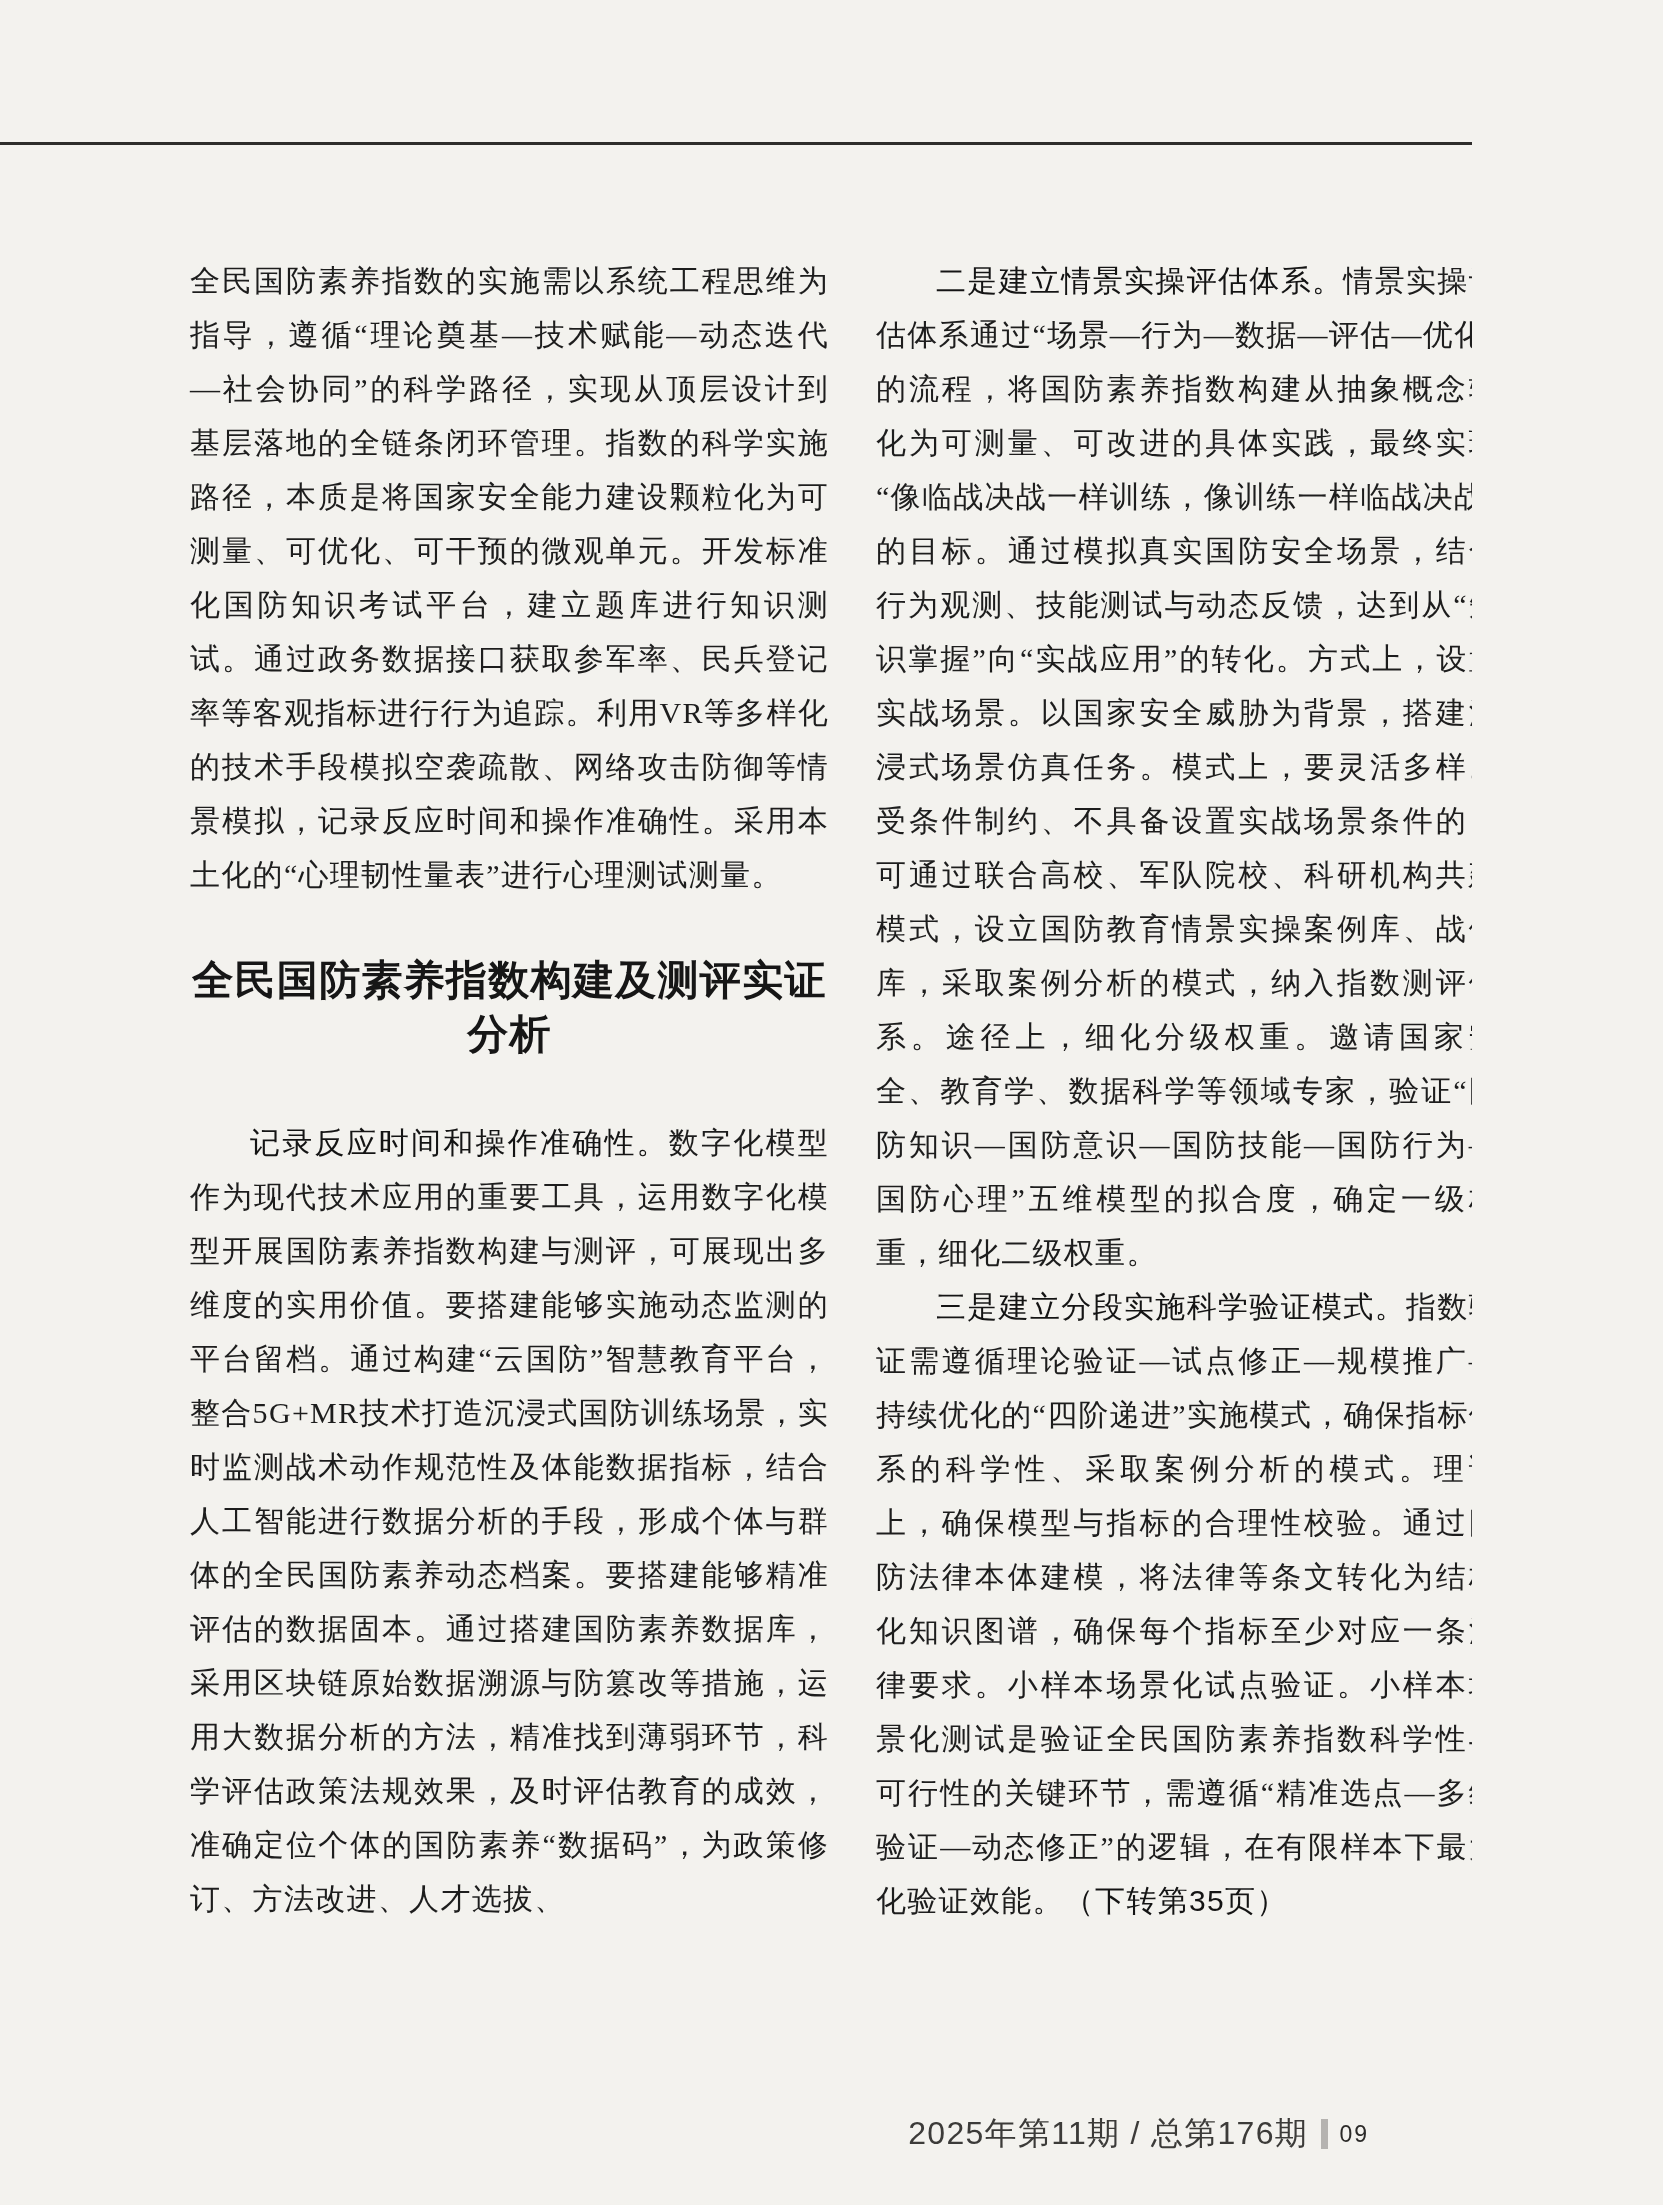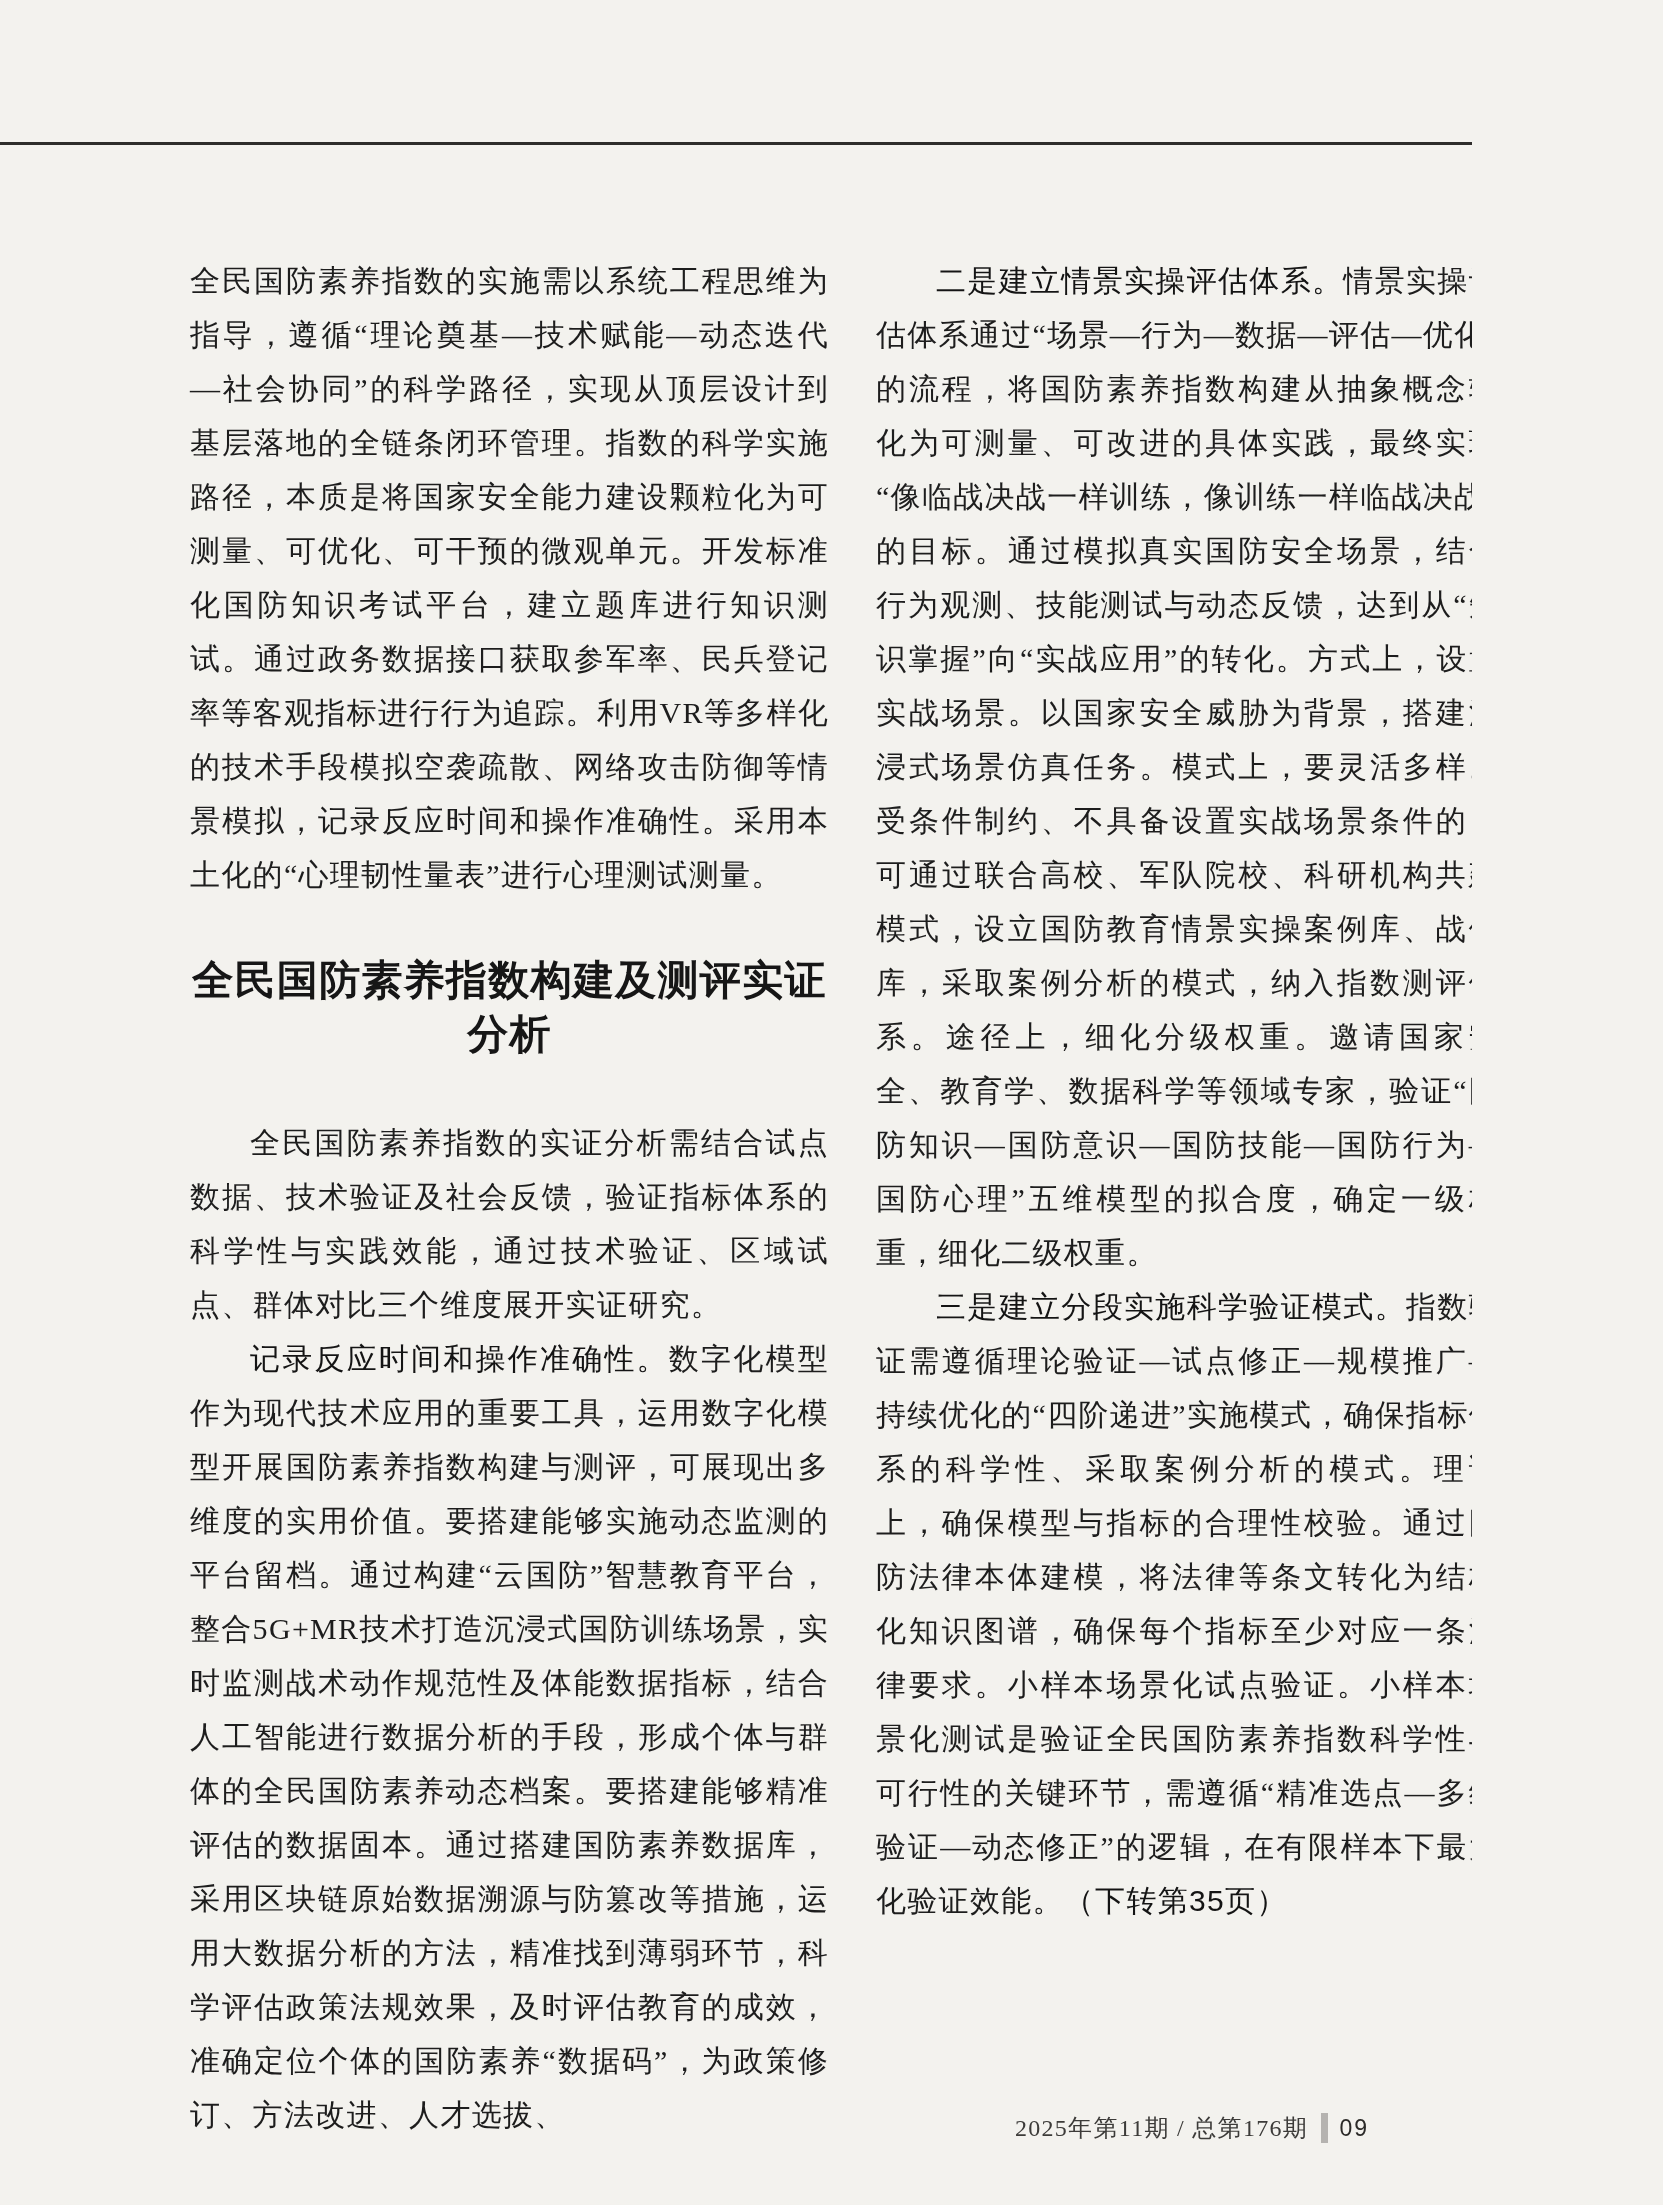--- a/index.html
+++ b/index.html
@@ -59,22 +59,22 @@
   }
 
   .page-footer {
     position: absolute;
     top: 2112px;
     right: 103px;
     display: flex;
     align-items: center;
   }
   .footer-issue {
-    font-family: Liberation Serif, serif;
-    font-size: 24px;
+    font-family: Liberation Sans, sans-serif;
+    font-size: 32px;
     letter-spacing: 1.3px;
     color: #3c3b39;
   }
   .footer-bar {
     width: 6.5px;
     height: 30px;
     background: #b5b3b0;
     margin: 0 11.8px 0 13px;
   }
   .footer-page {
@@ -89,21 +89,20 @@
 
 <div class="page">
 
   <div class="top-rule"></div>
 
   <div class="column column-left">
     <p class="body-para">全民国防素养指数的实施需以系统工程思维为指导，遵循“理论奠基—技术赋能—动态迭代—社会协同”的科学路径，实现从顶层设计到基层落地的全链条闭环管理。指数的科学实施路径，本质是将国家安全能力建设颗粒化为可测量、可优化、可干预的微观单元。开发标准化国防知识考试平台，建立题库进行知识测试。通过政务数据接口获取参军率、民兵登记率等客观指标进行行为追踪。利用VR等多样化的技术手段模拟空袭疏散、网络攻击防御等情景模拟，记录反应时间和操作准确性。采用本土化的“心理韧性量表”进行心理测试测量。</p>
 
     <h2 class="section-heading">全民国防素养指数构建及测评实证分析</h2>
 
-    <p class="body-para indent">全民国防素养指数的实证分析需结合试点数据、技术验证及社会反馈，验证指标体系的科学性与实践效能，通过技术验证、区域试点、群体对比三个维度展开实证研究。</p>
 
     <p class="body-para indent"><span class="lead">记录反应时间和操作准确性。</span><span>数字化模型作为现代技术应用的重要工具，运用数字化模型开展国防素养指数构建与测评，可展现出多维度的实用价值。要搭建能够实施动态监测的平台留档。通过构建“云国防”智慧教育平台，整合5G+MR技术打造沉浸式国防训练场景，实时监测战术动作规范性及体能数据指标，结合人工智能进行数据分析的手段，形成个体与群体的全民国防素养动态档案。要搭建能够精准评估的数据固本。通过搭建国防素养数据库，采用区块链原始数据溯源与防篡改等措施，运用大数据分析的方法，精准找到薄弱环节，科学评估政策法规效果，及时评估教育的成效，准确定位个体的国防素养“数据码”，为政策修订、方法改进、人才选拔、</span></p>
   </div>
 
   <div class="column column-right">
 
     <p class="body-para indent"><span class="lead">二是建立情景实操评估体系。</span><span>情景实操评估体系通过“场景—行为—数据—评估—优化”的流程，将国防素养指数构建从抽象概念转化为可测量、可改进的具体实践，最终实现“像临战决战一样训练，像训练一样临战决战”的目标。通过模拟真实国防安全场景，结合行为观测、技能测试与动态反馈，达到从“知识掌握”向“实战应用”的转化。方式上，设置实战场景。以国家安全威胁为背景，搭建沉浸式场景仿真任务。模式上，要灵活多样。受条件制约、不具备设置实战场景条件的，可通过联合高校、军队院校、科研机构共建模式，设立国防教育情景实操案例库、战例库，采取案例分析的模式，纳入指数测评体系。途径上，细化分级权重。邀请国家安全、教育学、数据科学等领域专家，验证“国防知识—国防意识—国防技能—国防行为—国防心理”五维模型的拟合度，确定一级权重，细化二级权重。</span></p>
 
     <p class="body-para indent"><span class="lead">三是建立分段实施科学验证模式。</span><span>指数验证需遵循理论验证—试点修正—规模推广—持续优化的“四阶递进”实施模式，确保指标体系的科学性、采取案例分析的模式。理论上，确保模型与指标的合理性校验。通过国防法律本体建模，将法律等条文转化为结构化知识图谱，确保每个指标至少对应一条法律要求。小样本场景化试点验证。小样本场景化测试是验证全民国防素养指数科学性与可行性的关键环节，需遵循“精准选点—多维验证—动态修正”的逻辑，在有限样本下最大化验证效能。</span><span class="continued-note">（下转第35页）</span></p>
   </div>

